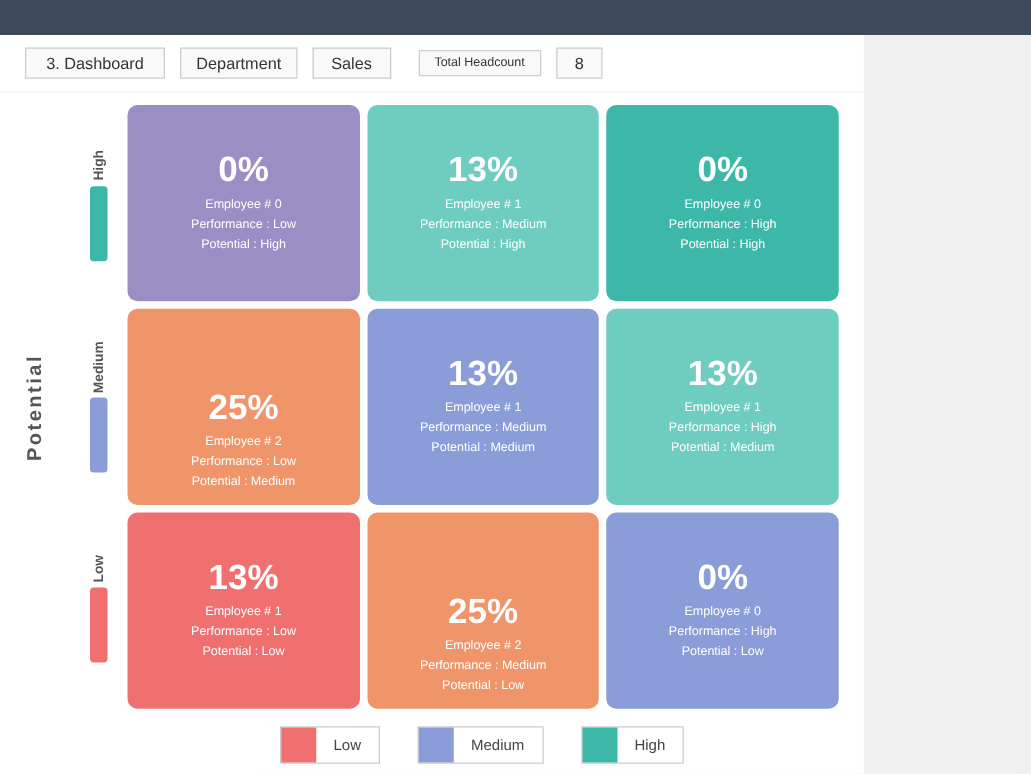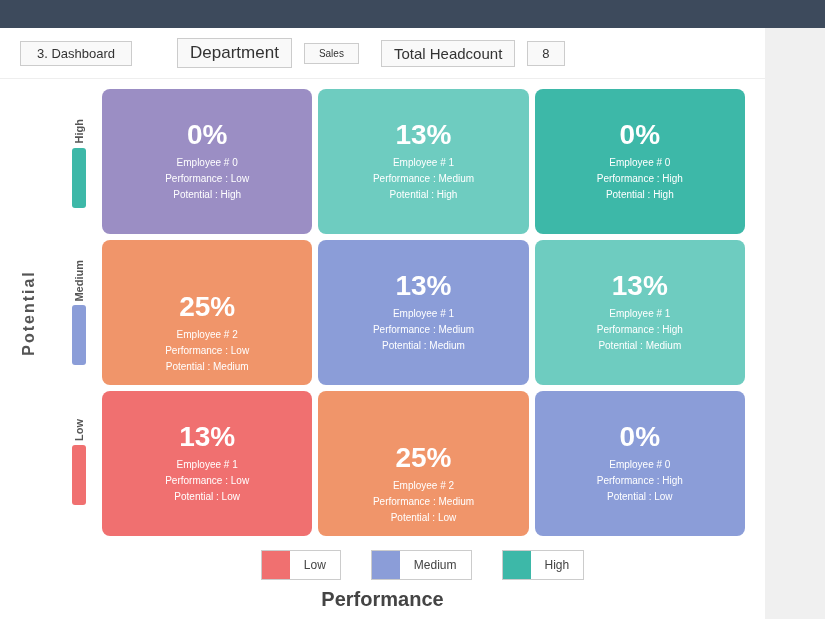--- a/index.html
+++ b/index.html
@@ -12,56 +12,55 @@
     }
     .top-bar {
       background: #3d4a5c;
       height: 28px;
       width: 100%;
     }
     .main-container {
       background: #fff;
       margin: 0;
       padding: 0;
-      width: 765px;
+      width: 691px;
       height: 591px;
       display: flex;
       flex-direction: column;
     }
     .header {
       display: flex;
       align-items: center;
       padding: 10px 20px;
       gap: 12px;
       border-bottom: 1px solid #eee;
     }
     .header-title {
       font-size: 13px;
       color: #333;
       border: 1px solid #ccc;
       padding: 4px 16px;
       background: #f9f9f9;
     }
     .header-dept-label {
-      font-size: 17px;
+      font-size: 13px;
       color: #333;
       border: 1px solid #ccc;
       padding: 4px 12px;
       background: #f9f9f9;
-      margin-left: 33px;
     }
     .header-dept-value {
+      font-size: 13px;
+      color: #333;
+      border: 1px solid #ccc;
+      padding: 4px 14px;
+      background: #f9f9f9;
+    }
+    .header-hc-label {
       font-size: 10px;
-      color: #333;
-      border: 1px solid #ccc;
-      padding: 4px 14px;
-      background: #f9f9f9;
-    }
-    .header-hc-label {
-      font-size: 15px;
       color: #333;
       border: 1px solid #ccc;
       padding: 4px 12px;
       background: #f9f9f9;
       margin-left: 10px;
     }
     .header-hc-value {
       font-size: 13px;
       color: #333;
       border: 1px solid #ccc;
@@ -302,15 +301,14 @@
         </div>
         <div class="legend-item">
           <div class="legend-swatch swatch-medium"></div>
           <span class="legend-label">Medium</span>
         </div>
         <div class="legend-item">
           <div class="legend-swatch swatch-high"></div>
           <span class="legend-label">High</span>
         </div>
       </div>
-    <div class="perf-title">Performance</div>
   </div>
 </div>
 
 </body></html>

